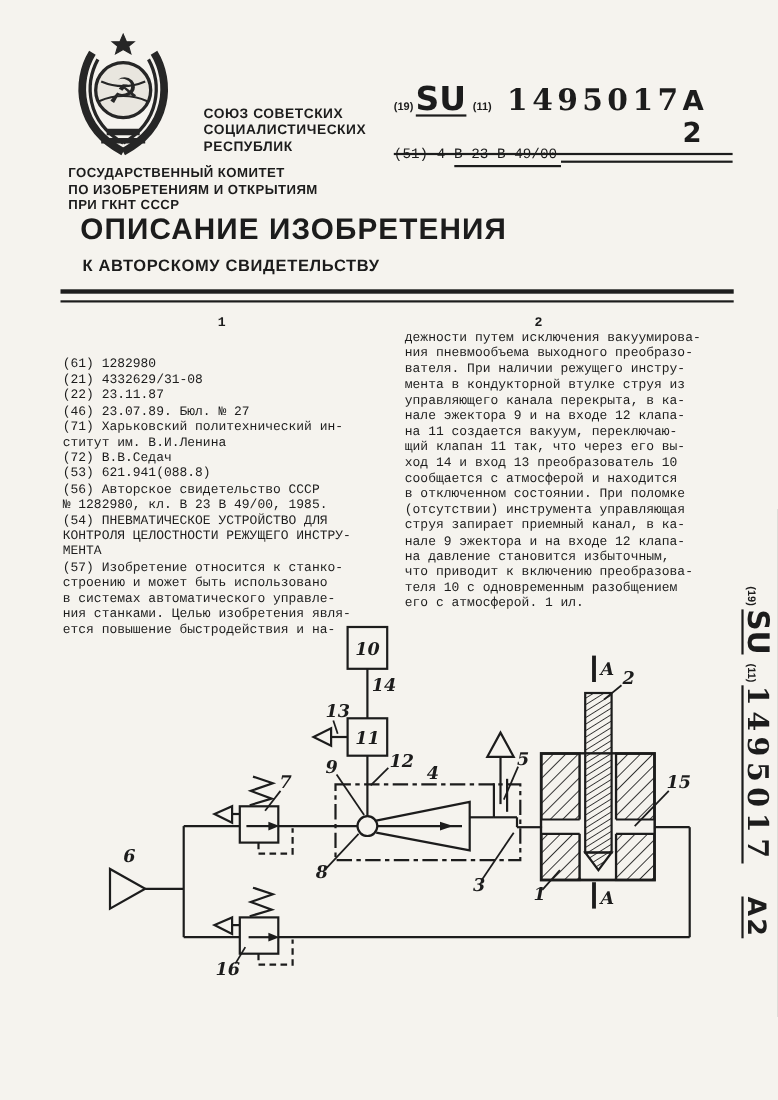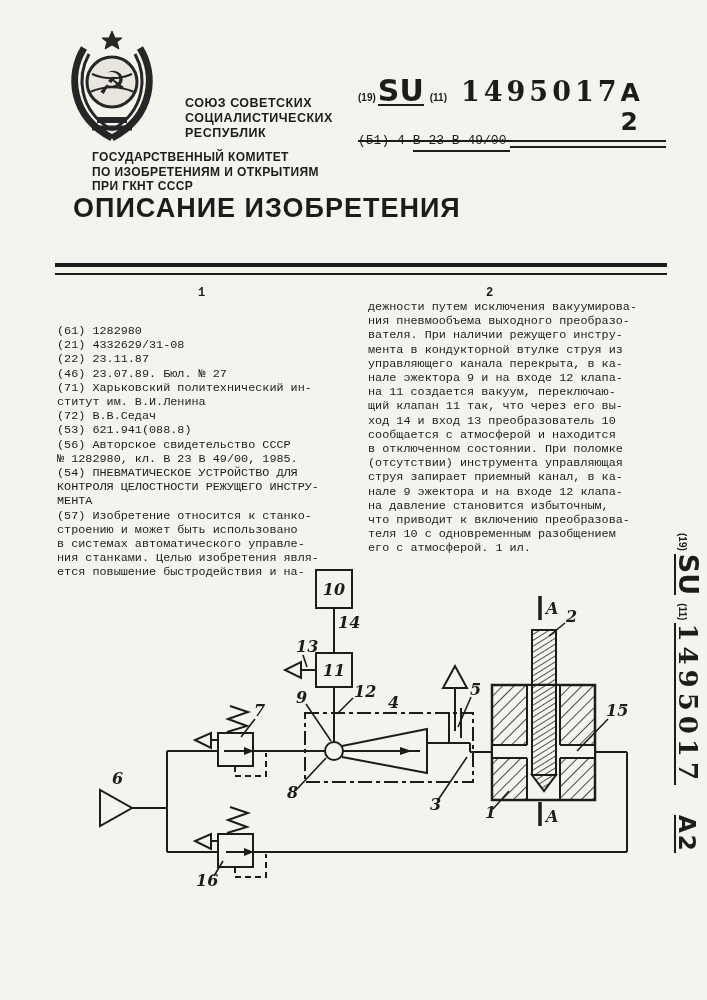--- a/index.html
+++ b/index.html
@@ -18,21 +18,21 @@
   #country{left:185px;top:52px;font-size:12.5px;font-weight:bold;line-height:15px;letter-spacing:.5px;white-space:pre-line;margin-top:44px;}
   #su-row{left:358px;top:76px;width:308px;display:flex;align-items:baseline;border-bottom:2px solid #1c1c1c;padding-bottom:4px;}
   #su-row .sm{font-size:10px;font-weight:bold;}
   #su-row .su{font-family:"DejaVu Sans",sans-serif;font-weight:bold;font-size:30px;line-height:26px;margin:0 6px 0 2px;border-bottom:2px solid #1c1c1c;}
   #su-row .num{font-family:"DejaVu Serif",serif;font-weight:bold;font-size:27px;letter-spacing:4px;margin-left:14px;}
   #su-row .kind{font-family:"DejaVu Sans",sans-serif;font-weight:bold;font-size:25px;letter-spacing:2px;}
   #ipc-row{left:358px;top:133px;width:308px;display:flex;align-items:flex-start;font-family:"Liberation Mono",monospace;font-size:13px;}
   #ipc-row .pref{margin-right:8px;}
   #ipc-row .code{border-bottom:2px solid #1c1c1c;padding:0 4px 2px 0;}
   #ipc-row .fill{flex:1;border-bottom:2px solid #1c1c1c;height:1em;}
-  #committee{left:92px;top:150px;font-size:12px;font-weight:bold;line-height:14.5px;letter-spacing:.4px;white-space:pre-line;}
+  #committee{left:62px;top:150px;font-size:12px;font-weight:bold;line-height:14.5px;letter-spacing:.4px;white-space:pre-line;}
   #doc-title{left:73px;top:193px;font-size:27px;font-weight:bold;letter-spacing:1px;}
   #doc-subtitle{left:75px;top:233px;font-size:15px;font-weight:bold;letter-spacing:.6px;}
   #double-rule{left:55px;top:263px;width:612px;height:6px;border-top:4px solid #1c1c1c;border-bottom:2px solid #1c1c1c;}
   
   .colnum{font-family:"Liberation Mono",monospace;font-size:12px;font-weight:bold;}
   #colnum1{left:198px;top:286px;}
   #colnum2{left:486px;top:286px;}
   .bodycol{font-family:"Liberation Mono",monospace;font-size:11.8px;line-height:14.2px;white-space:pre-line;width:302px;}
   #col-left{left:57px;top:300px;margin-top:24px;}
   #col-right{left:368px;top:300px;}
@@ -83,20 +83,21 @@
   <div class="abs" id="ipc-row">
     <span class="pref">(51) 4</span>
     <span class="code">B 23 B 49/00</span>
     <span class="fill"></span>
   </div>
 
   <div class="abs" id="committee">ГОСУДАРСТВЕННЫЙ КОМИТЕТ
 ПО ИЗОБРЕТЕНИЯМ И ОТКРЫТИЯМ
 ПРИ ГКНТ СССР</div>
   <div class="abs" id="doc-title">ОПИСАНИЕ ИЗОБРЕТЕНИЯ</div>
+  <div class="abs" id="doc-subtitle">К АВТОРСКОМУ СВИДЕТЕЛЬСТВУ</div>
   <div class="abs" id="double-rule"></div>
 
   <div class="abs colnum" id="colnum1">1</div>
   <div class="abs colnum" id="colnum2">2</div>
   <div class="abs bodycol" id="col-left">(61) 1282980
 (21) 4332629/31-08
 (22) 23.11.87
 (46) 23.07.89. Бюл. № 27
 (71) Харьковский политехнический ин-
 ститут им. В.И.Ленина

